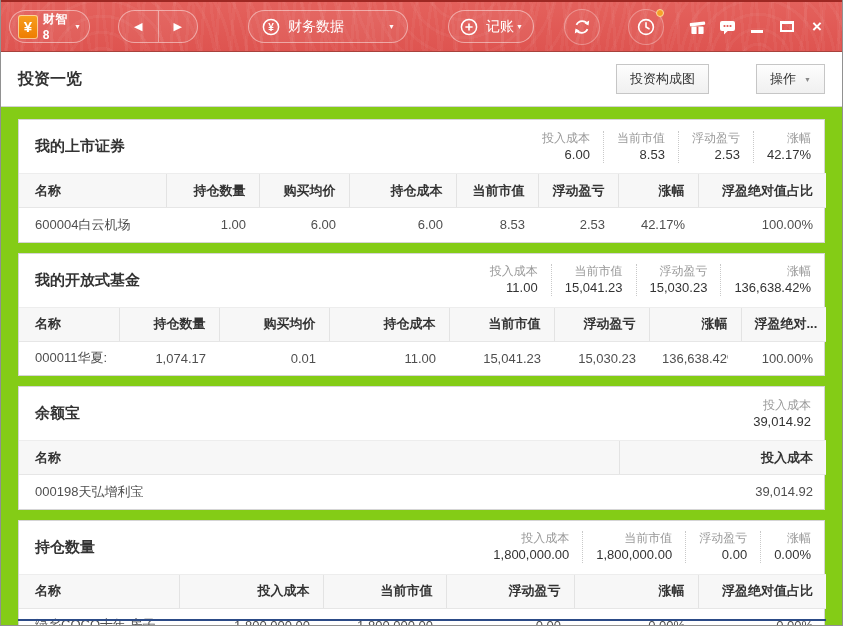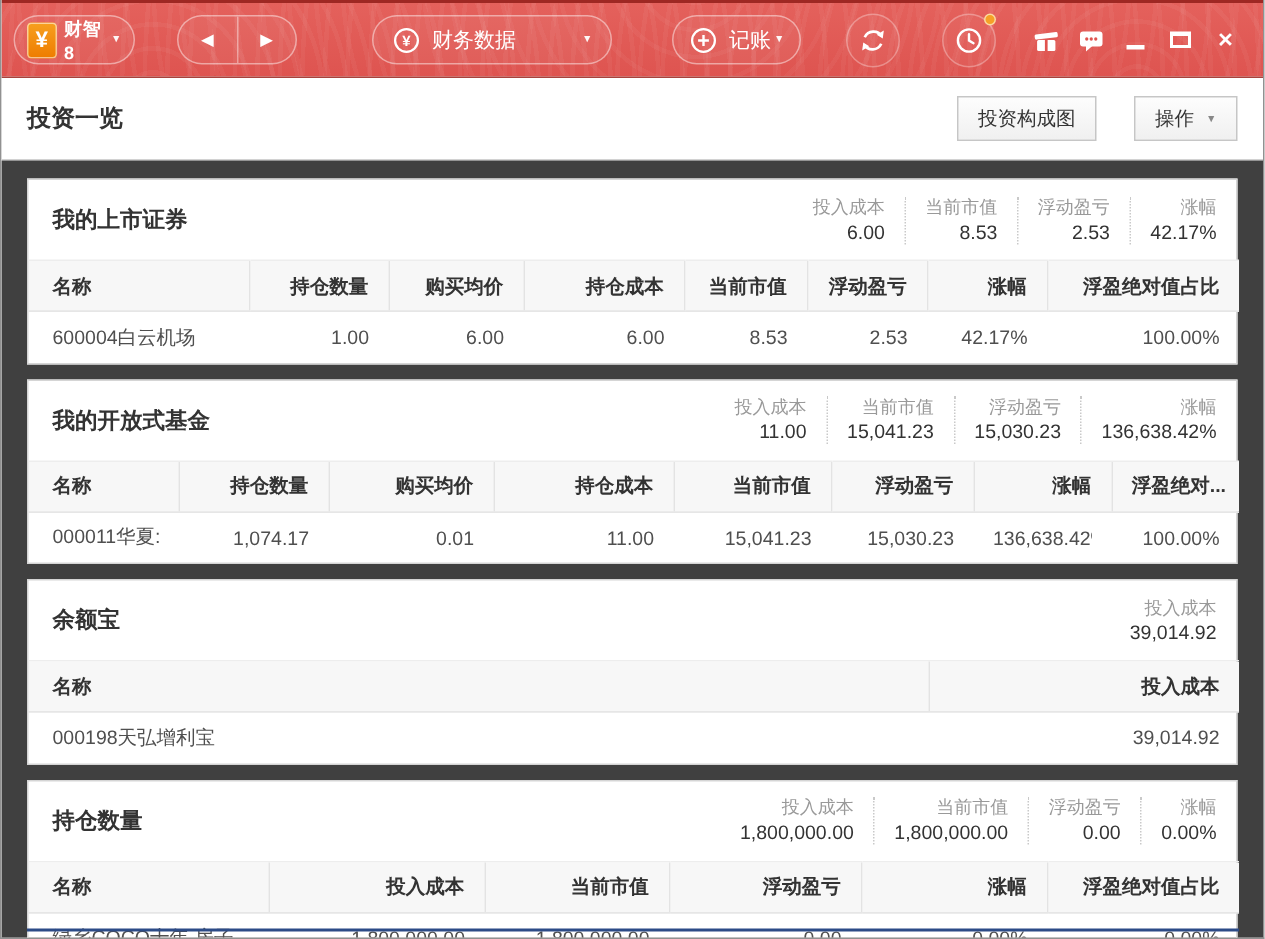--- a/index.html
+++ b/index.html
@@ -45,29 +45,29 @@
   .tb-right { margin-left:auto; display:flex; align-items:center; padding-right:15px; }
   .tb-icon-btn { margin-left:10px; width:20px; height:20px; border:none; background:none; color:#fff;
     display:flex; align-items:center; justify-content:center; cursor:pointer; }
   .min-glyph { width:12px; height:3px; background:#fff; margin-top:9px; }
   .max-glyph { width:14px; height:11px; border:2px solid #fff; border-top-width:3px; }
   .close-glyph { font-size:17px; font-weight:bold; line-height:1; }
   svg.wicon { display:block; }
 
   
   .page-head { height:55px; background:#fff; display:flex; align-items:center;
-    padding:0 17px; border-bottom:1px solid #d2d2d2; }
+    padding:0 17px; border-bottom:1px solid #d2d2d2;gap:36px; }
   .page-title { font-size:16px; font-weight:bold; color:#333; flex:1; }
   .btn { height:30px; padding:0 13px; background:linear-gradient(#fdfdfd,#f0f0f0);
-    border:1px solid #c6c6c6; font-size:13px; color:#333; margin-left:25px; cursor:pointer;
+    border:1px solid #c6c6c6; font-size:13px; color:#333; margin-left:11px; cursor:pointer;
     font-family:inherit; display:flex; align-items:center; }
   .btn .dcaret { font-size:7px; color:#888; margin-left:8px; }
 
   
-  .main { height:519px; background:#404040; padding:12px 17px 0 17px; overflow:hidden; }
+  .main { height:519px; background:#84cc16; padding:12px 17px 0 17px; overflow:hidden; }
   .card { background:#fff; border:1px solid #d5d5d5; margin-bottom:10px; }
   .card-head { display:flex; justify-content:space-between; align-items:center;
     height:53px; padding:0 13px 0 16px; }
   .sec-title { font-size:15px; font-weight:bold; color:#333; }
   .stats { display:flex; }
   .stat { padding-left:13px; margin-left:13px; border-left:1px dotted #c9c9c9; text-align:right; }
   .stat:first-child { border-left:none; margin-left:0; }
   .stat-label { font-size:12px; color:#999; line-height:15px; white-space:nowrap; }
   .stat-value { font-size:13px; color:#333; line-height:17px; white-space:nowrap; }
   table { width:100%; border-collapse:collapse; table-layout:fixed; }

